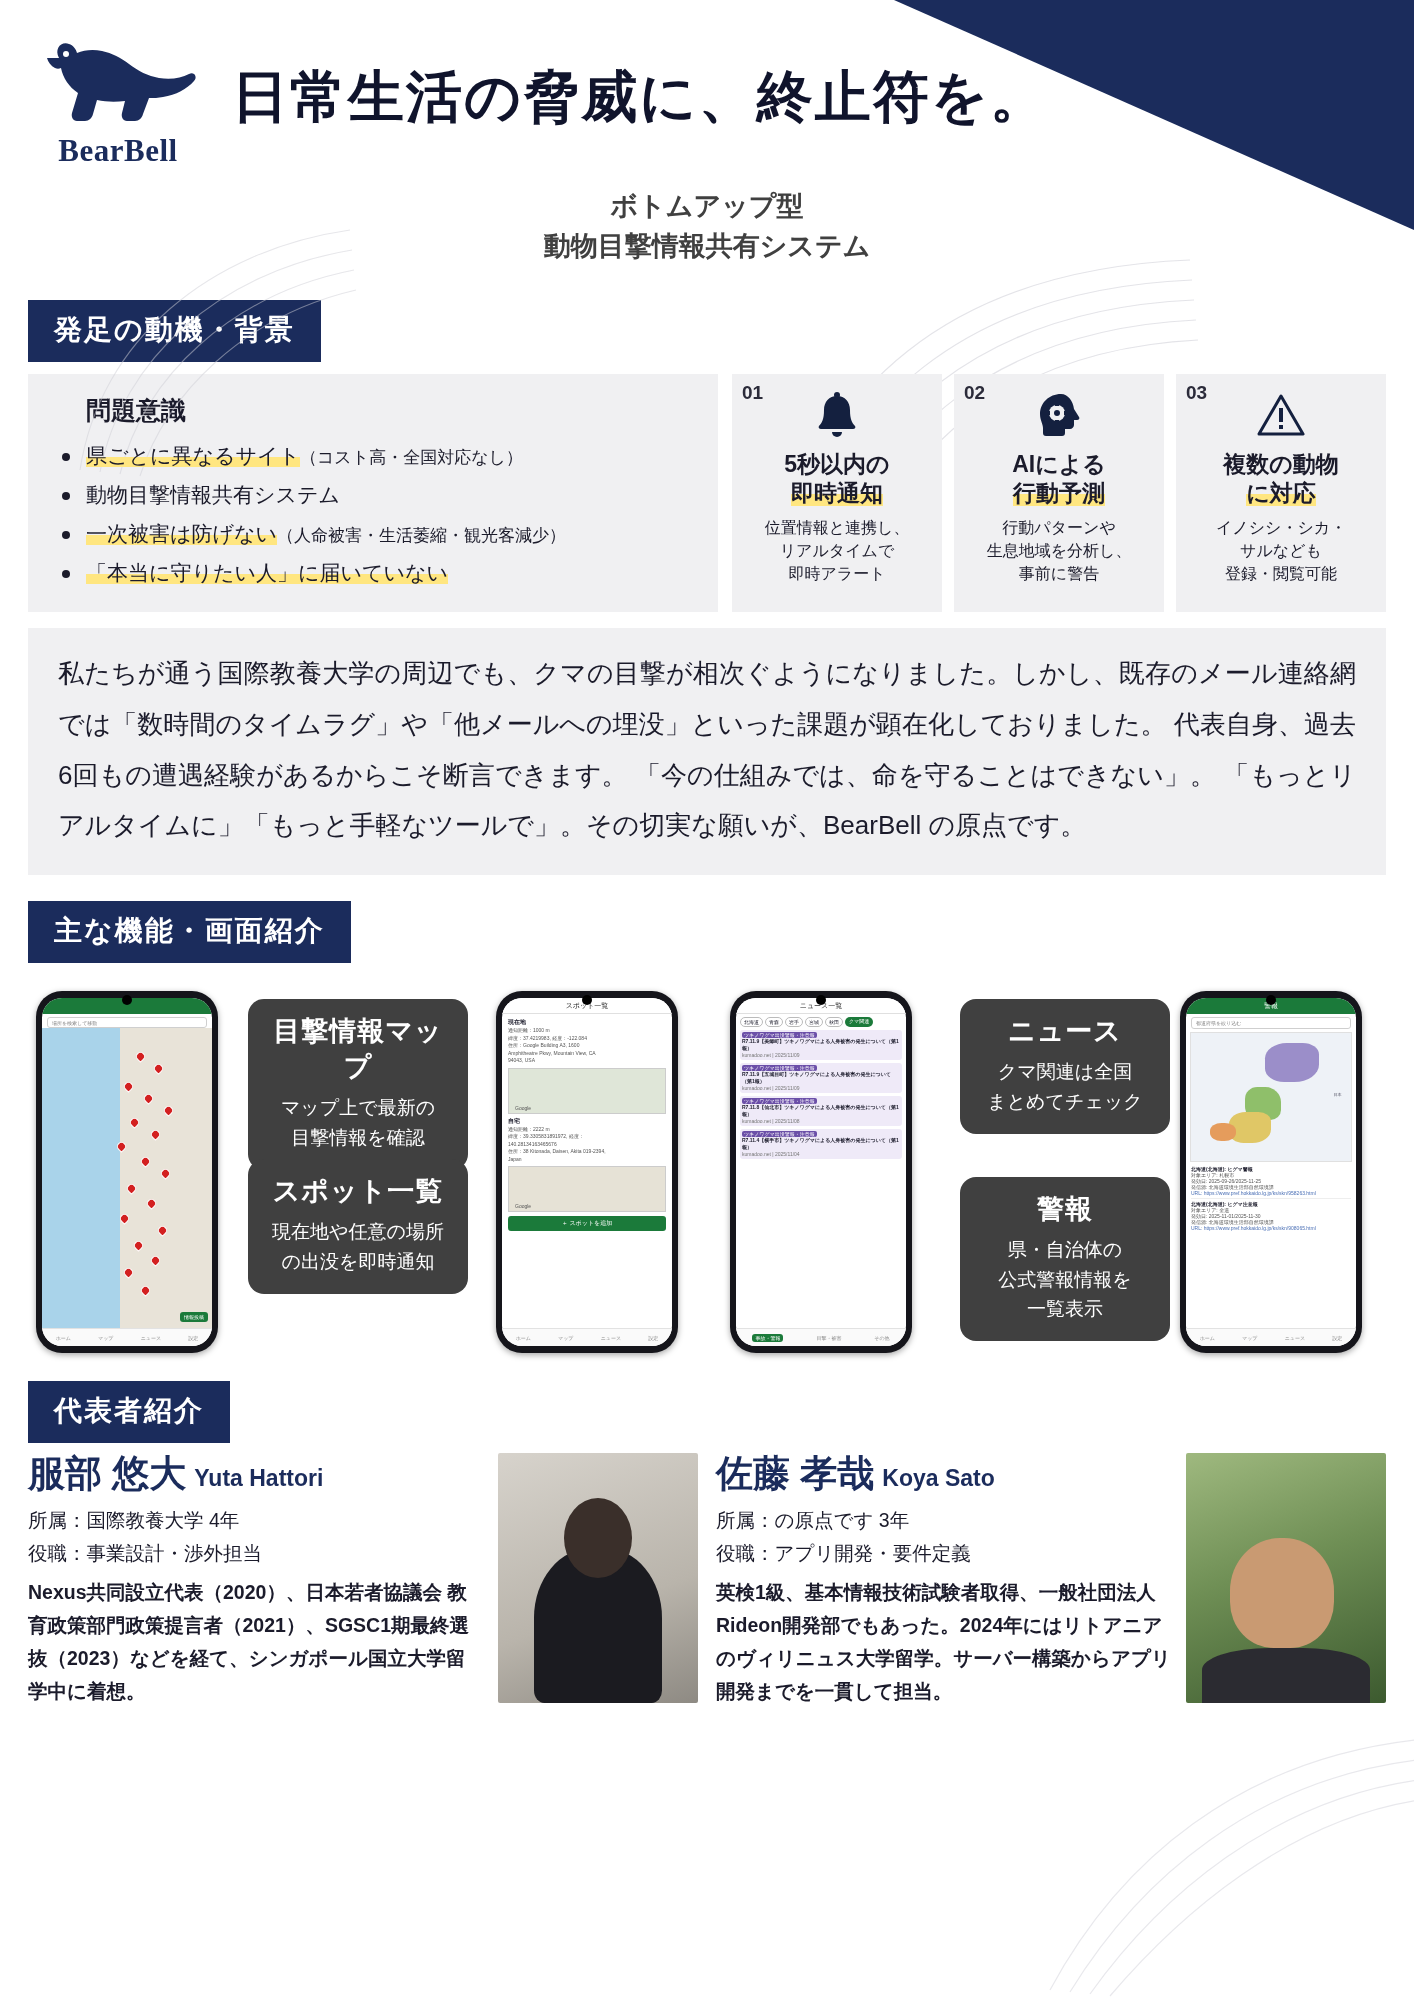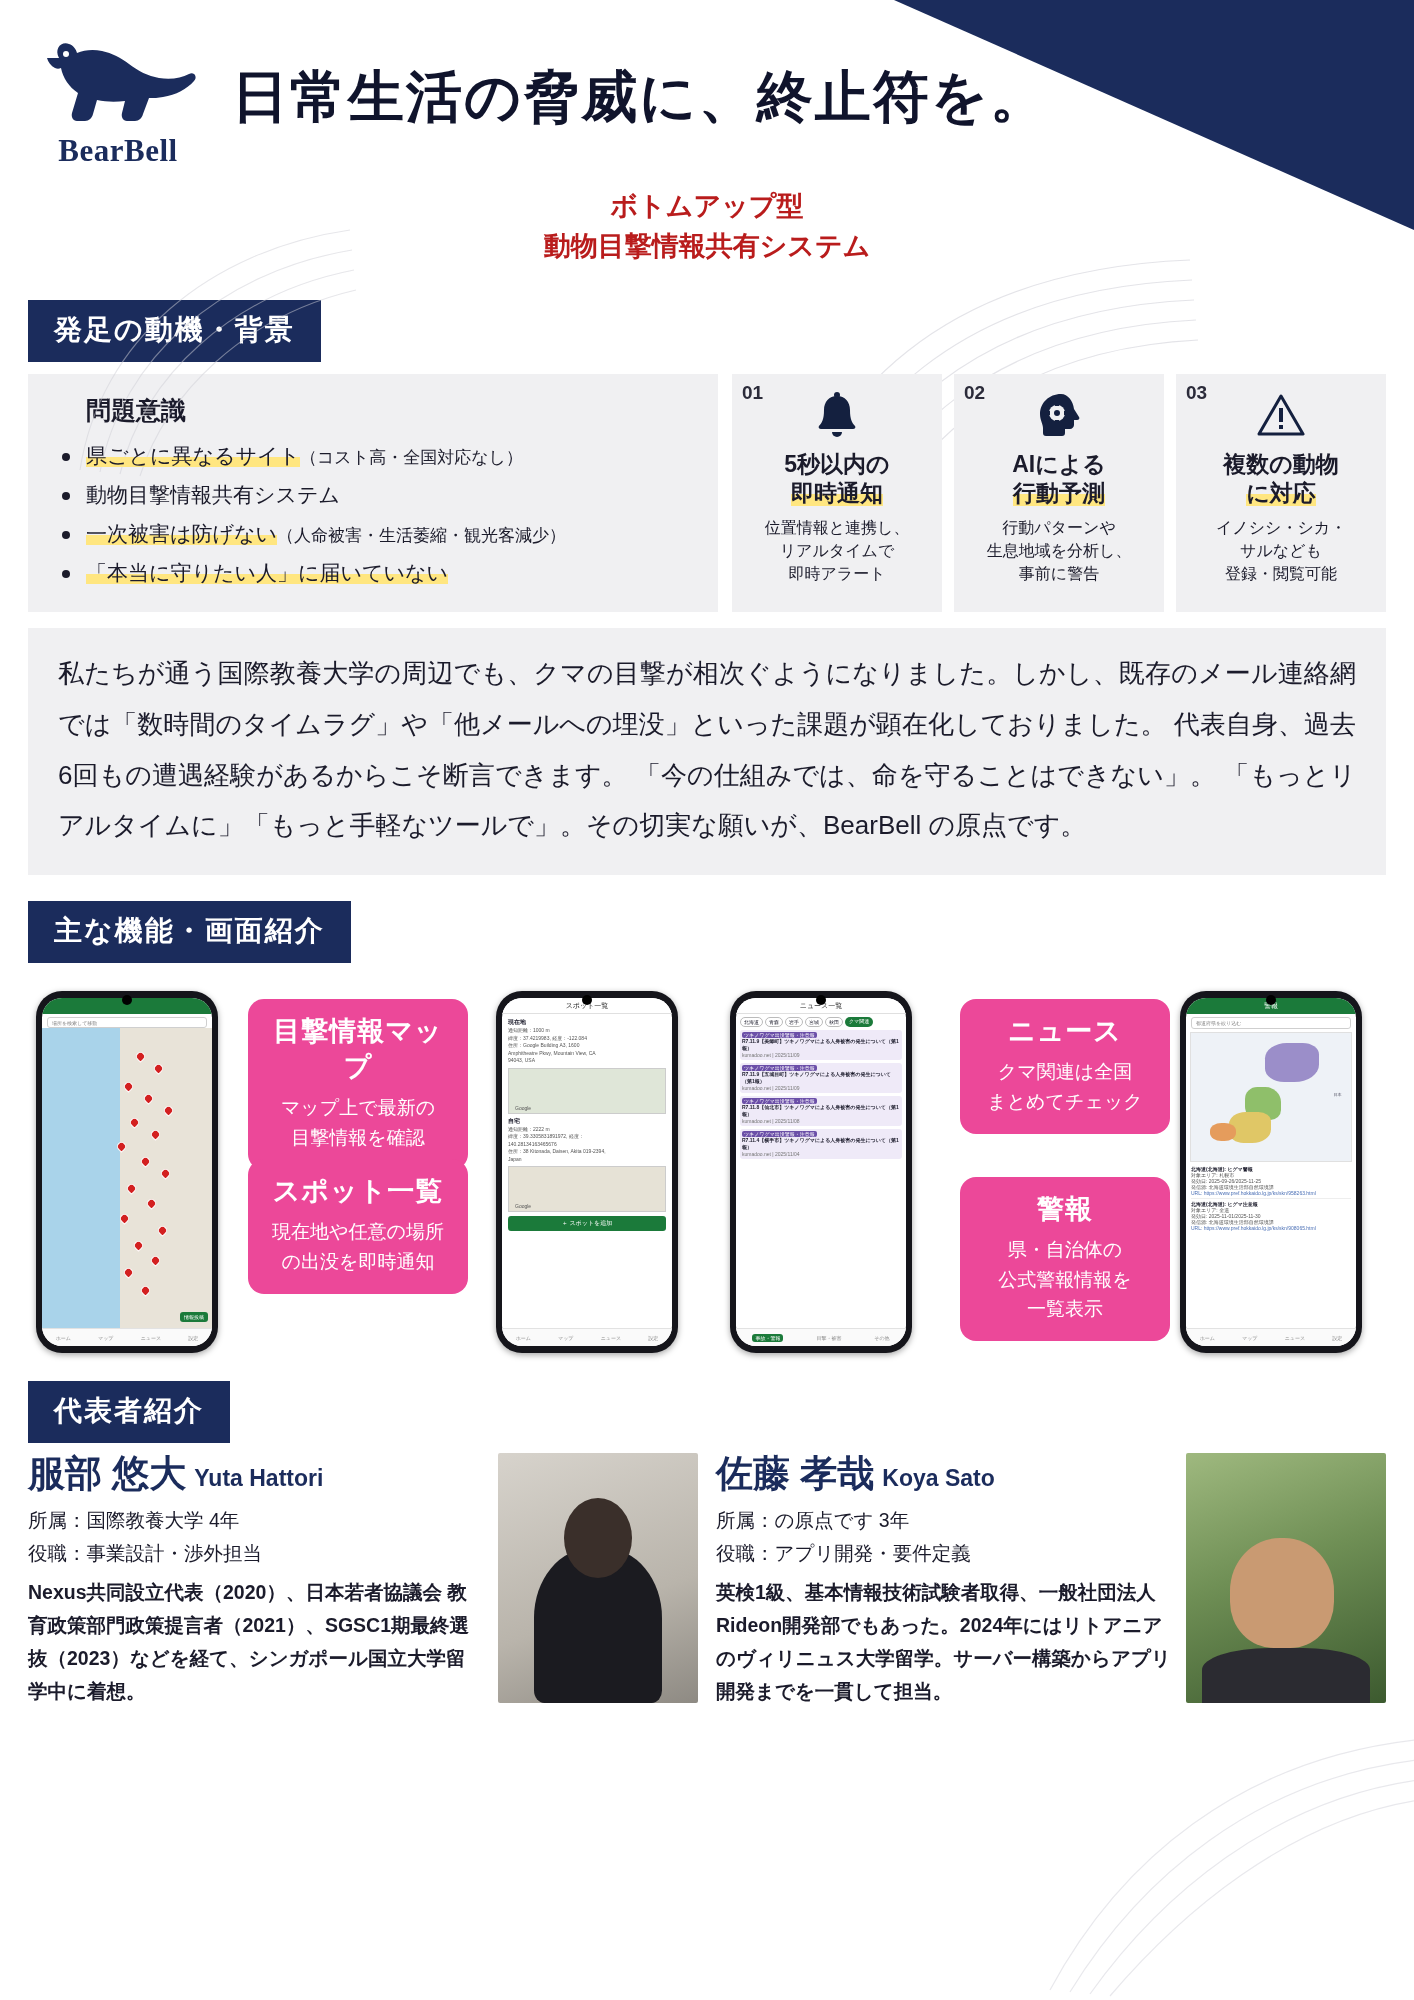--- a/index.html
+++ b/index.html
@@ -59,21 +59,21 @@
     color: #10142c;
     letter-spacing: 2px;
     font-family: "DejaVu Sans", sans-serif;
   }
   .sub1, .sub2 {
     position: absolute;
     left: 0; right: 0;
     text-align: center;
     font-size: 27px;
     font-weight: 700;
-    color: #b91c1c;
+    color: #404040;
   }
   .sub1 { top: 188px; }
   .sub2 { top: 228px; }
   
   .sec-title {
     display: inline-block;
     background: #1b2c5c;
     color: #fff;
     font-size: 28px;
     font-weight: 700;
@@ -210,21 +210,21 @@
   }
   .sea { position:absolute; left:0; top:0; width:46%; height:100%; background:#a9d3ea; }
   .pin {
     position: absolute; width: 9px; height: 9px;
     background: #d32020; border-radius: 50% 50% 50% 0;
     transform: rotate(-45deg);
     border: 1px solid #fff;
   }
   .callout {
     position: absolute;
-    background: #ec4899;
+    background: #404040;
     color: #fff;
     border-radius: 16px;
     padding: 14px 18px 18px 18px;
     text-align: center;
   }
   .callout .ct {
     font-size: 27px; font-weight: 700; letter-spacing: 1px;
     margin-bottom: 8px;
   }
   .callout .cd { font-size: 19px; line-height: 1.55; }

